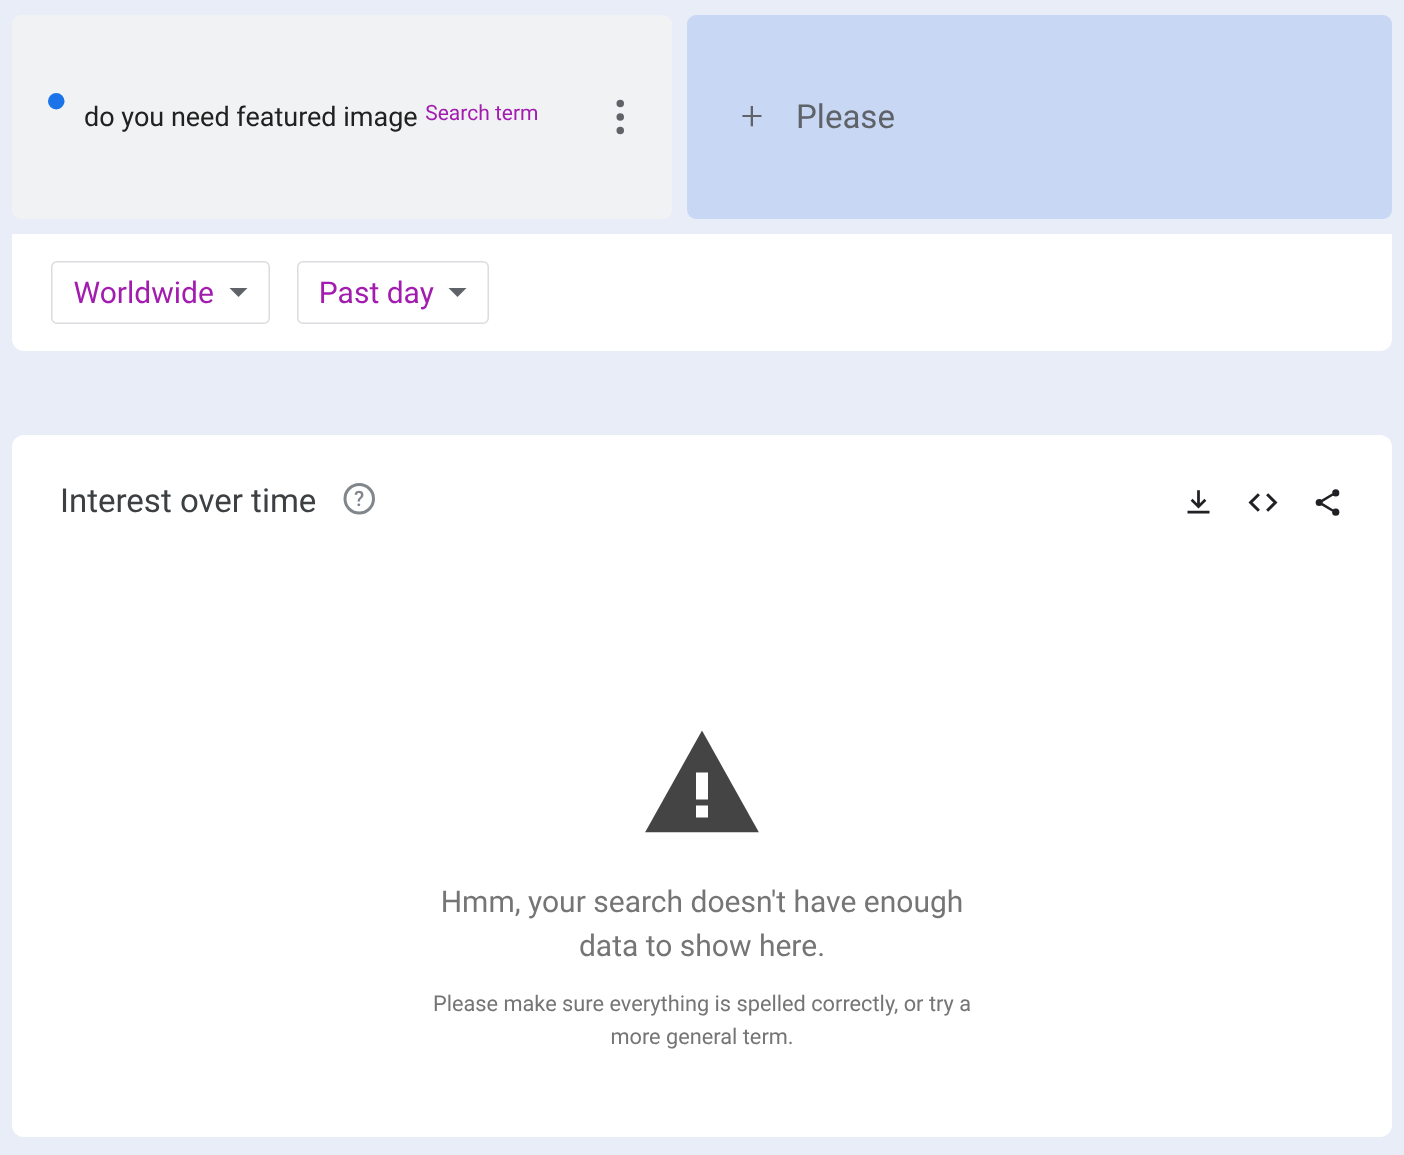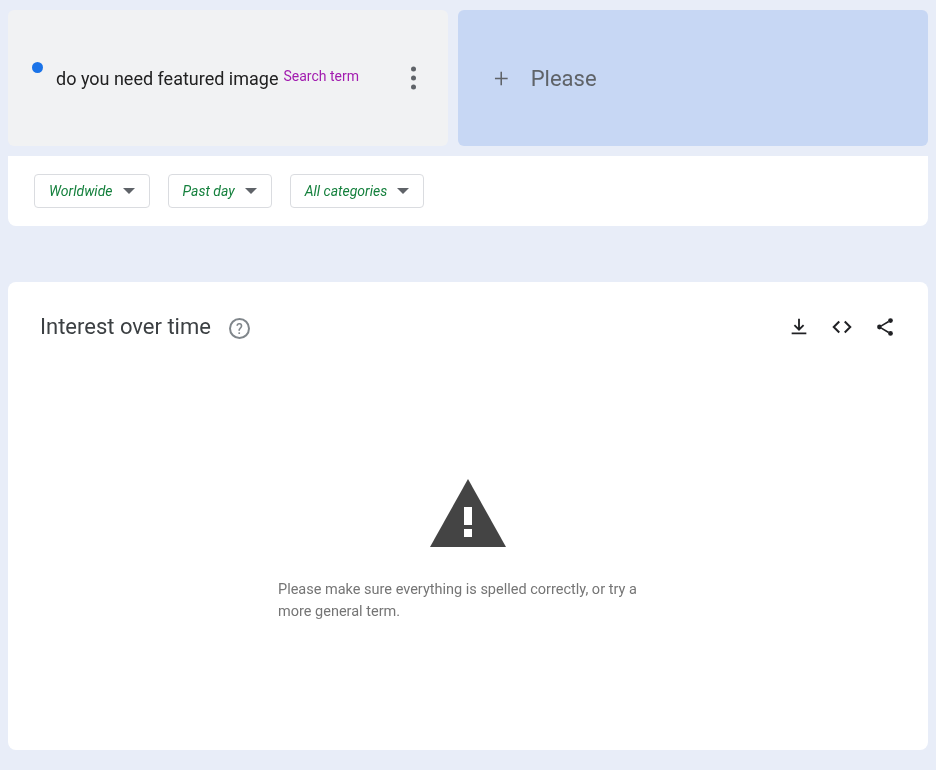--- a/index.html
+++ b/index.html
@@ -103,23 +103,22 @@
       border: 1px solid #dadce0;
       border-radius: 4px;
       padding: 8px 14px;
       display: flex;
       align-items: center;
       gap: 10px;
       cursor: pointer;
       background: white;
     }
     .filter-label {
-      font-size: 14px;
-      color: #15803d;
-      font-style: italic;
+      font-size: 20px;
+      color: #a21caf;
     }
     .triangle-down {
       width: 0;
       height: 0;
       border-left: 6px solid transparent;
       border-right: 6px solid transparent;
       border-top: 6px solid #5f6368;
     }
     .chart-panel {
       background: #ffffff;
@@ -129,21 +128,21 @@
       height: 468px;
     }
     .chart-header {
       display: flex;
       align-items: center;
       justify-content: space-between;
       margin-bottom: 40px;
     }
     .chart-title-group {
       display: flex;
-      align-items: flex-end;
+      align-items: flex-start;
       gap: 18px;
     }
     .chart-title {
       font-size: 22px;
       color: #3c4043;
       font-weight: 400;
     }
     .help-circle {
       width: 21px;
       height: 21px;
@@ -183,21 +182,21 @@
       font-size: 20px;
       color: #757575;
       text-align: center;
       line-height: 1.45;
       max-width: 360px;
       margin-bottom: 14px;
     }
     .empty-subtext {
       font-size: 14.5px;
       color: #757575;
-      text-align: left;
+      text-align: center;
       line-height: 1.5;
       max-width: 380px;
     }
   </style>
 </head>
 <body>
 
 <div class="cards-row">
   <div class="term-card">
     <div class="term-dot"></div>
@@ -217,24 +216,20 @@
   </div>
 </div>
 
 <div class="filters-bar">
   <div class="filter-pill">
     <span class="filter-label">Worldwide</span>
     <span class="triangle-down"></span>
   </div>
   <div class="filter-pill">
     <span class="filter-label">Past day</span>
-    <span class="triangle-down"></span>
-  </div>
-  <div class="filter-pill">
-    <span class="filter-label">All categories</span>
     <span class="triangle-down"></span>
   </div>
 </div>
 
 <div class="chart-panel">
   <div class="chart-header">
     <div class="chart-title-group">
       <span class="chart-title">Interest over time</span>
       <span class="help-circle">?</span>
     </div>
@@ -261,15 +256,16 @@
   </div>
 
   <div class="empty-state">
     <div class="warning-triangle">
       <svg width="76" height="68" viewBox="0 0 76 68">
         <path d="M38 0 L76 68 L0 68 Z" fill="#444444"></path>
         <rect x="34" y="28" width="8" height="18" fill="#ffffff"></rect>
         <rect x="34" y="50" width="8" height="8" fill="#ffffff"></rect>
       </svg>
     </div>
+    <div class="empty-heading">Hmm, your search doesn't have enough data to show here.</div>
     <div class="empty-subtext">Please make sure everything is spelled correctly, or try a more general term.</div>
   </div>
 </div>
 
 </body></html>

